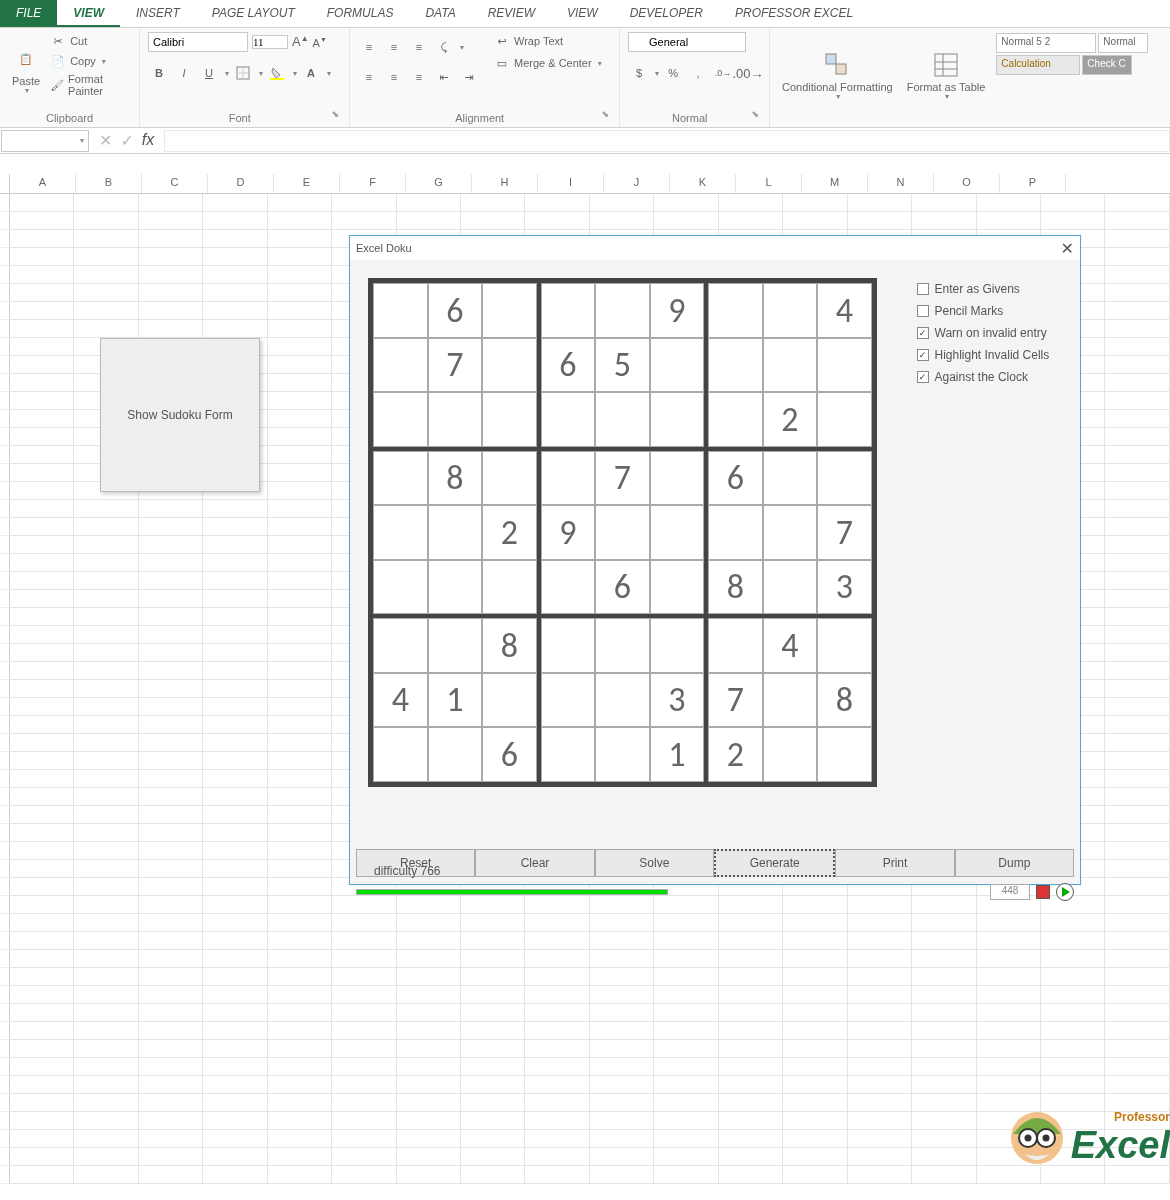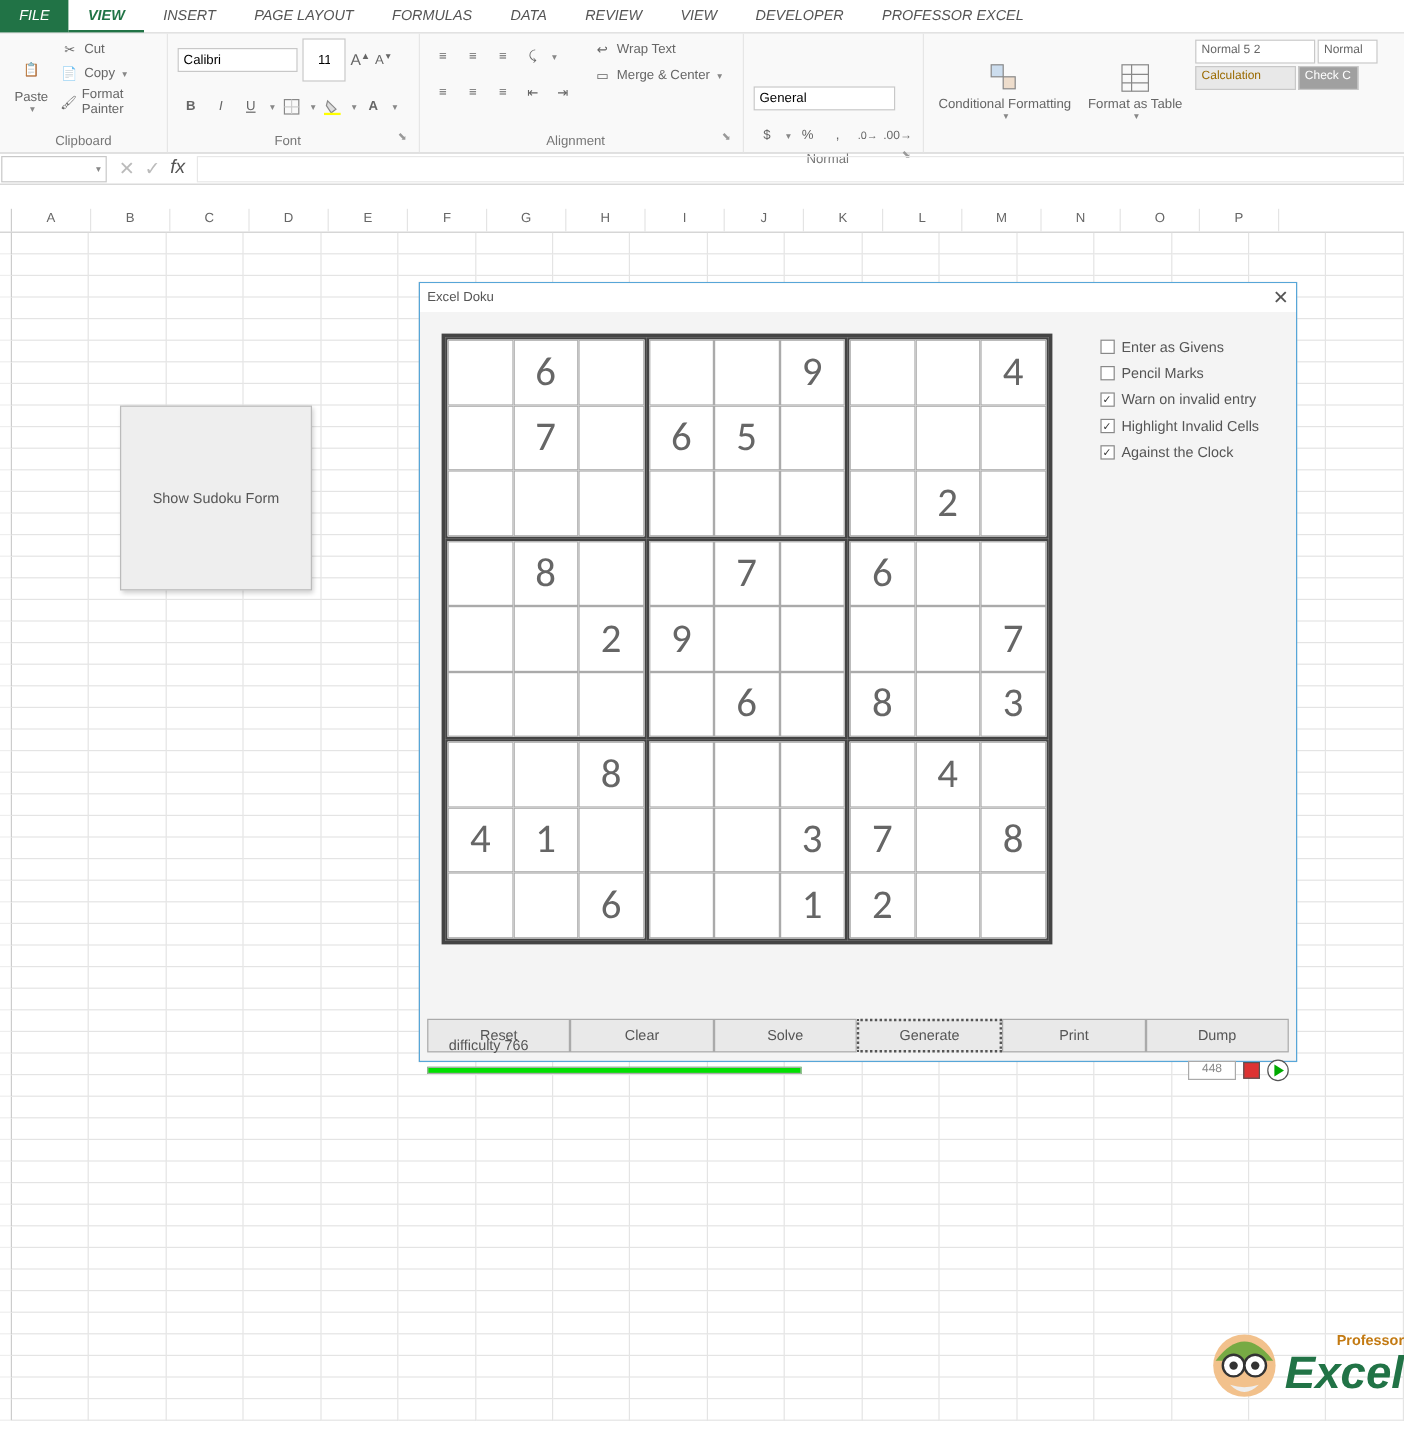--- a/index.html
+++ b/index.html
@@ -18,25 +18,25 @@
 .group-body { flex: 1; display: flex; gap: 6px; }
 
 .big-btn { display: flex; flex-direction: column; align-items: center; justify-content: center; text-align: center; padding: 4px 4px; cursor: pointer; line-height: 1.1; }
 .big-btn .ic { width: 28px; height: 28px; display: flex; align-items: center; justify-content: center; margin-bottom: 2px; }
 
 .small-row { display: flex; align-items: center; gap: 4px; padding: 1px 0; cursor: pointer; }
 .small-row .ic { width: 16px; height: 16px; display: flex; align-items: center; justify-content: center; }
 .dd { font-size: 8px; color: #888; margin-left: 2px; }
 
 .fontsel { width: 100px; height: 20px; border: 1px solid #c8c8c8; background: #fff; font-size: 11px; padding: 0 4px; }
-.sizesel { width: 36px; height: 36px; border: 1px solid #c8c8c8; background: #fff; font-size: 11px; padding: 0 12px; }
+.sizesel { width: 36px; height: 14px; border: 1px solid #c8c8c8; background: #fff; font-size: 11px; padding: 0 0; font-family: Liberation Serif, serif; }
 .btnrow { display: flex; gap: 3px; margin-top: 4px; align-items: center; }
 .btnrow .sq { width: 22px; height: 22px; display: flex; align-items: center; justify-content: center; cursor: pointer; }
 
-.numsel { width: 118px; height: 20px; border: 1px solid #c8c8c8; background: #fff; font-size: 11px; padding: 0 4px; margin-top: 40px; }
+.numsel { width: 118px; height: 20px; border: 1px solid #c8c8c8; background: #fff; font-size: 11px; padding: 0 20px; }
 
 .stylebox { width: 50px; height: 20px; border: 1px solid #c8c8c8; background: #fff; font-size: 10px; padding: 2px 4px; margin: 1px; }
 .stylebox.gray { background: #e8e8e8; color: #9a6a00; }
 .stylebox.check { background: #a0a0a0; color: #fff; }
 
 .expander { font-size: 9px; color: #999; text-align: right; padding-right: 2px; }
 
 
 .fbar { display: flex; height: 26px; border-bottom: 1px solid #d0d0d0; align-items: center; }
 .namebox { width: 88px; height: 22px; border: 1px solid #c8c8c8; margin-left: 1px; display: flex; align-items: center; }
@@ -214,21 +214,21 @@
 
   <div class="group" style="width:150px">
     <div class="group-body" style="flex-direction:column">
       <input class="numsel" value="General" style="">
       <div class="btnrow">
         <span class="sq">$</span>
           <span class="dd">▾</span>
         <span class="sq">%</span>
         <span class="sq">,</span>
         <span class="sq" style="font-size:9px">.0→</span>
-        <span class="sq" style="font-size:10px">.00→</span>
+        <span class="sq" style="font-size:13px">.00→</span>
       </div>
     </div>
     <div style="display:flex;justify-content:space-between">
         <div class="group-label" style="flex:1">Normal</div>
         <div class="expander">⬊</div>
       </div>
   </div>
 
   <div class="group" style="border-right:none">
     <div class="group-body">

